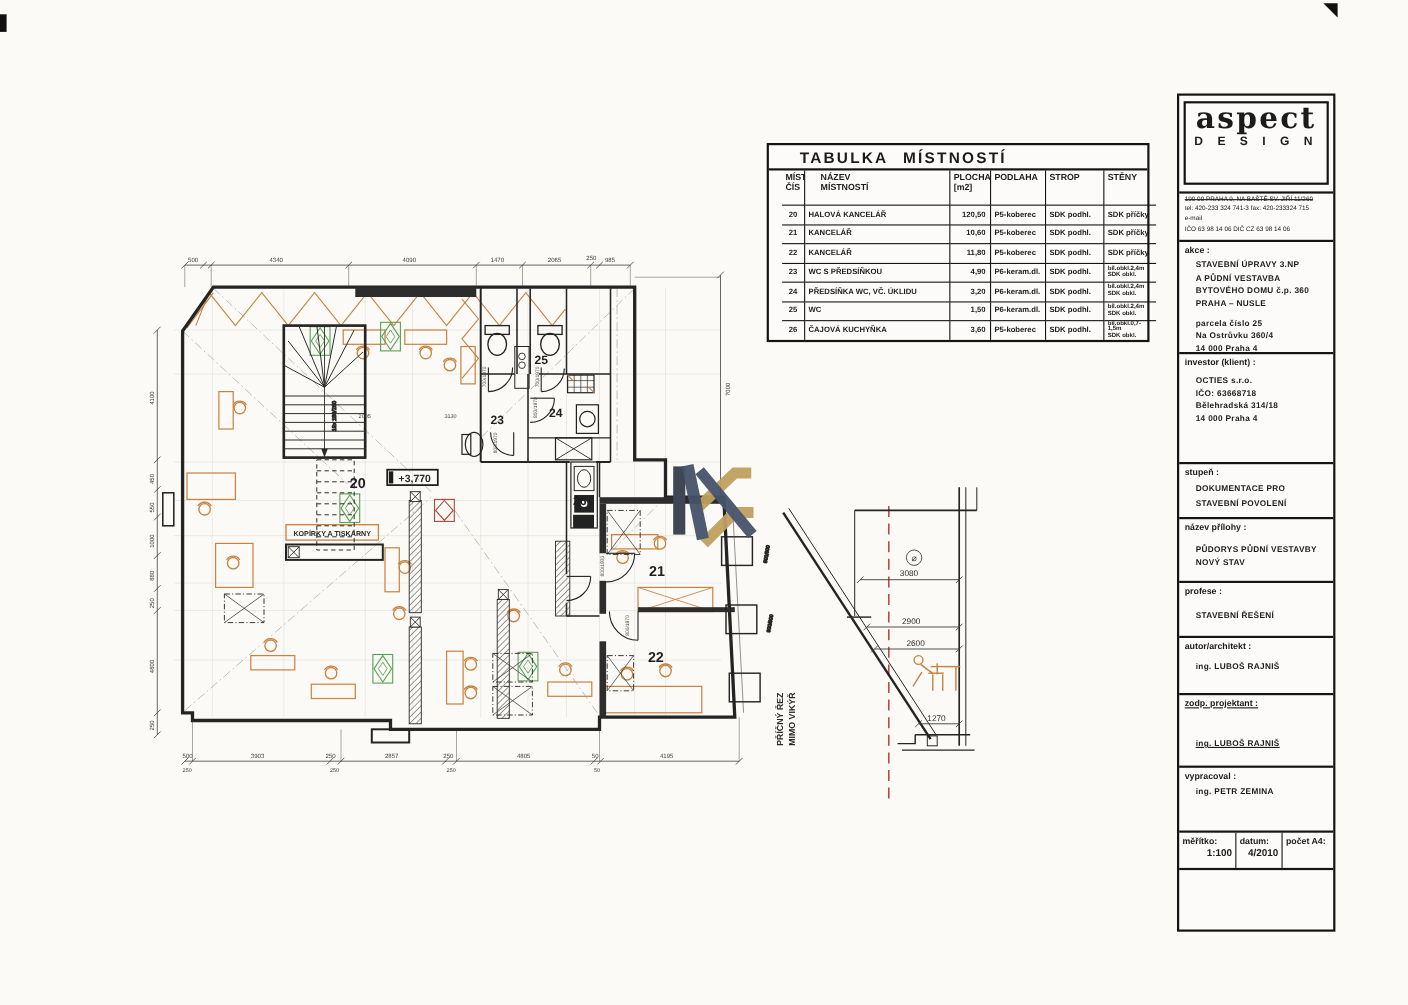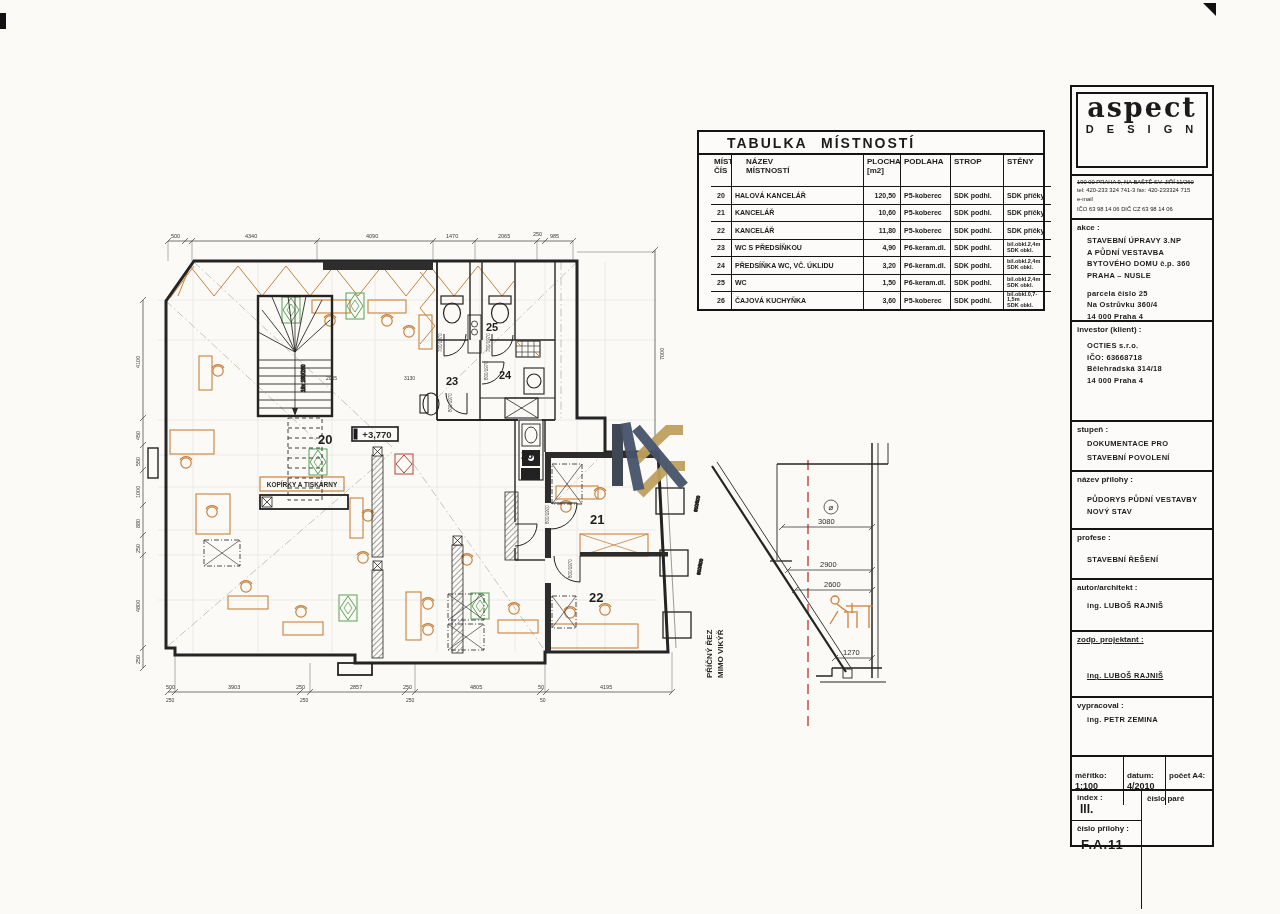--- a/index.html
+++ b/index.html
@@ -43,24 +43,24 @@
   #tb-investor{height:100px;}
   #tb-stupen{height:50px;}
   #tb-profese{height:50px;}
   #tb-nazev{height:58px;}
   #tb-autor{height:52px;}
   #tb-zodp{height:66px;text-decoration:underline;}
   #tb-vypracoval{height:59px;}
   .tb-lines{margin:3px 0 0 10px;line-height:1.55;font-weight:700;letter-spacing:.3px;}
   .tb-lines2{margin:6px 0 0 10px;line-height:1.55;font-weight:700;letter-spacing:.3px;}
   #tb-grid1{display:grid;grid-template-columns:52px 42px 45px;height:32px;}
-  #tb-grid1 > div{border-right:1.5px solid #141414;padding:14px 3px;box-sizing:border-box;}
+  #tb-grid1 > div{border-right:1.5px solid #141414;padding:3px 3px;box-sizing:border-box;}
   #tb-grid1 > div:last-child{border-right:none;}
   #tb-grid1{border-bottom:2px solid #141414;}
-  .tb-cell-val{font-size:9px;font-weight:700;margin-top:1px;text-align:left;}
+  .tb-cell-val{font-size:9px;font-weight:700;margin-top:1px;text-align:right;}
   #tb-grid2{display:grid;grid-template-columns:70px 69px;height:118px;}
   #tb-col-left{border-right:1.5px solid #141414;}
   #tb-index{height:30px;border-bottom:1.5px solid #141414;padding:2px 5px;box-sizing:border-box;}
   #tb-index-val{font-size:12px;font-weight:700;margin-left:3px;}
   #tb-cislo{padding:3px 5px;}
   #tb-cislo-val{font-size:13px;font-weight:700;margin:4px 0 0 4px;letter-spacing:1px;}
   #tb-pare{padding:3px 5px;font-weight:700;font-size:8px;}
 </style>
 </head>
 <body>
@@ -654,30 +654,15 @@
         <div class="tb-cell-val">1:100</div>
       </div>
       <div>
         <div class="tb-label">datum:</div>
         <div class="tb-cell-val">4/2010</div>
       </div>
       <div>
         <div class="tb-label">počet A4:</div>
       </div>
     </div>
-    <div id="tb-grid2">
-      <div id="tb-col-left">
-        <div id="tb-index">
-          <span class="tb-label">index :</span>
-          <div id="tb-index-val">III.</div>
-        </div>
-        <div id="tb-cislo">
-          <div class="tb-label">číslo přílohy :</div>
-          <div id="tb-cislo-val">F.A.11</div>
-        </div>
-      </div>
-      <div id="tb-pare">
-        <span>číslo paré</span>
-      </div>
-    </div>
   </div>
 
 </div>
 
 </body></html>

